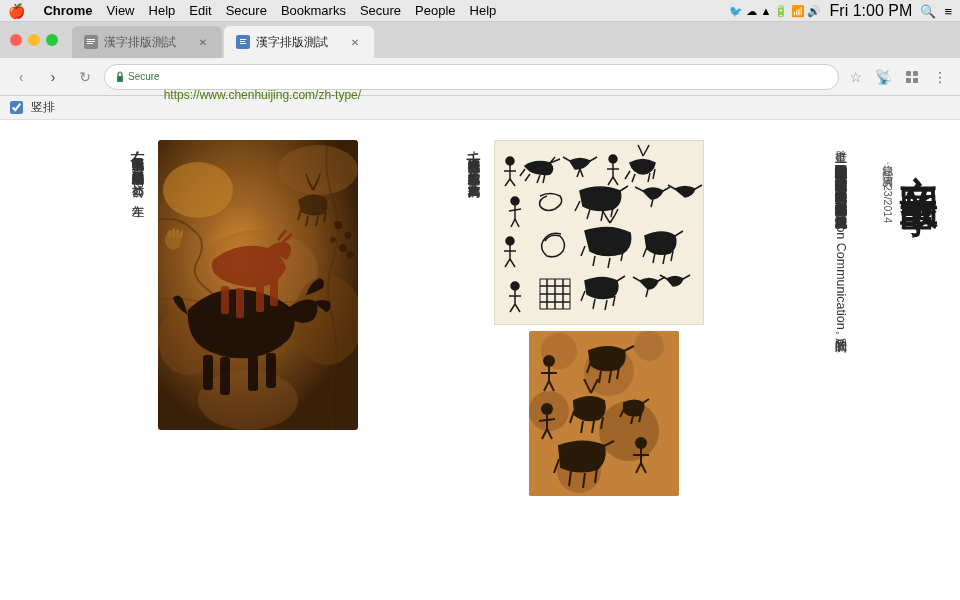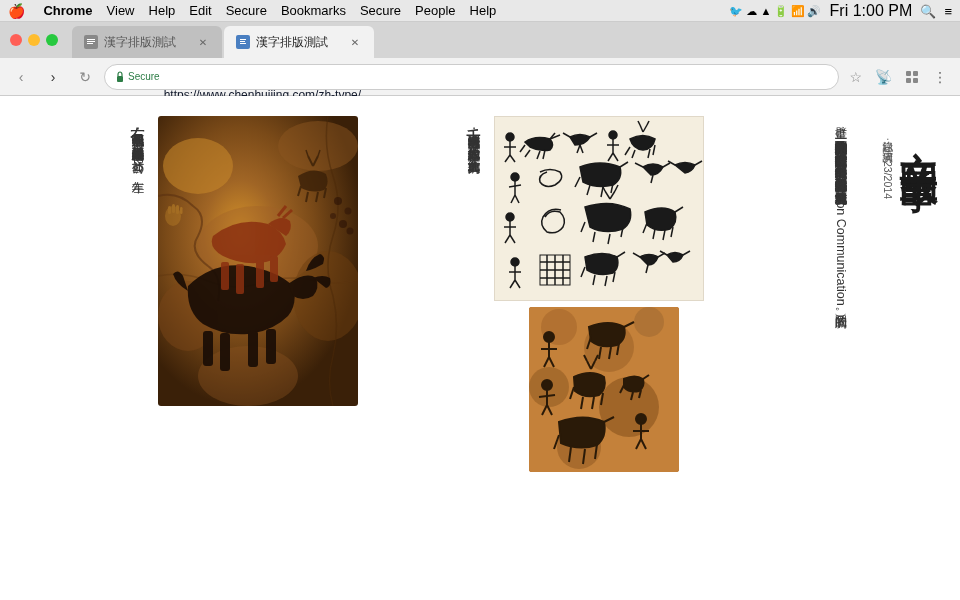--- a/index.html
+++ b/index.html
@@ -376,38 +376,42 @@
     <div class="nav-btn">↻</div>
 
     <div class="address-bar">
       <span class="secure-icon">
         <svg width="10" height="12" viewBox="0 0 10 12" fill="none">
           <rect x="2" y="5" width="6" height="6" rx="1" fill="#2d7d46"></rect>
           <path d="M3 5V3.5C3 2.1 4 1 5 1C6 1 7 2.1 7 3.5V5" stroke="#2d7d46" stroke-width="1.2" fill="none"></path>
         </svg>
         <span style="color:#2d7d46;font-size:10px;">Secure</span>
       </span>
-      <span style="font-size:12px;color:#0f172a;margin-top:36px;">https://www.chenhuijing.com/zh-type/</span>
+      <span style="font-size:12px;color:#4d7c0f;margin-top:36px;">https://www.chenhuijing.com/zh-type/</span>
     </div>
 
     <div class="bookmark-btn">☆</div>
     <div class="toolbar-right">
       <div class="toolbar-icon-btn">📡</div>
       <div class="toolbar-icon-btn">
         <svg width="16" height="16" viewBox="0 0 16 16">
           <rect x="2" y="2" width="5" height="5" rx="1" fill="#888"></rect>
           <rect x="9" y="2" width="5" height="5" rx="1" fill="#888"></rect>
           <rect x="2" y="9" width="5" height="5" rx="1" fill="#888"></rect>
           <rect x="9" y="9" width="5" height="5" rx="1" fill="#888"></rect>
         </svg>
       </div>
       <div class="toolbar-icon-btn">⋮</div>
     </div>
   </div>
 
+  <div class="bookmarks-bar">
+    <input type="checkbox" class="bookmark-checkbox" checked="" style="accent-color: rgb(74, 127, 193); width: 13px; height: 13px;">
+    <span>竖排</span>
+  </div>
 </div>
 
 <div class="page-wrapper">
   <div class="content-area">
 
     <div class="col-title">
       <div class="main-title-text">文字的故事</div>
       <div class="meta-text">
         <div>記錄：演講 05/23/2014</div>
       </div>

